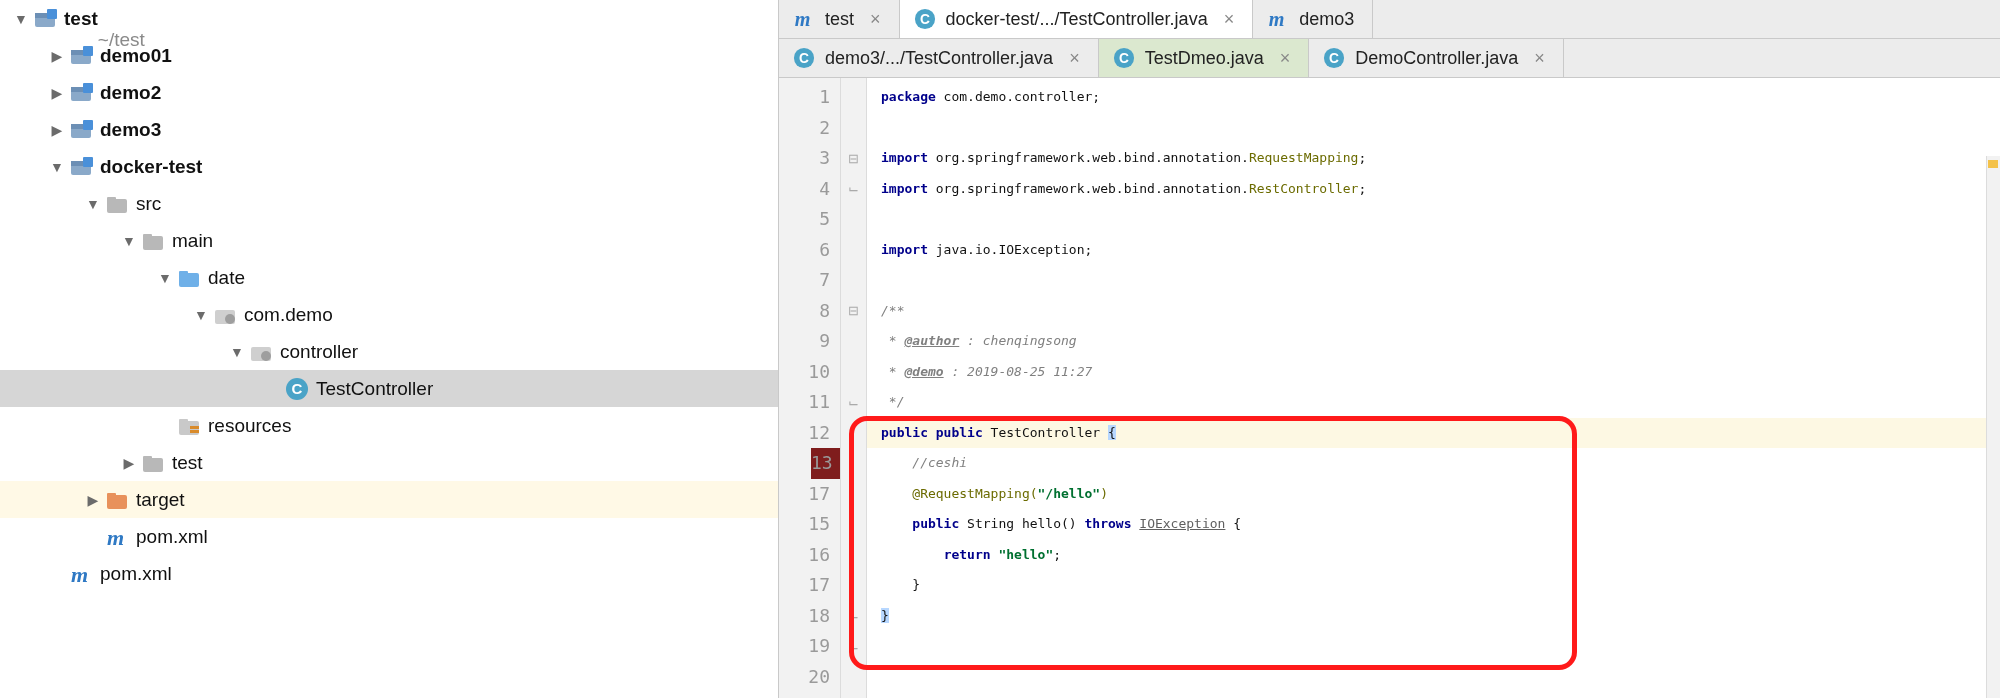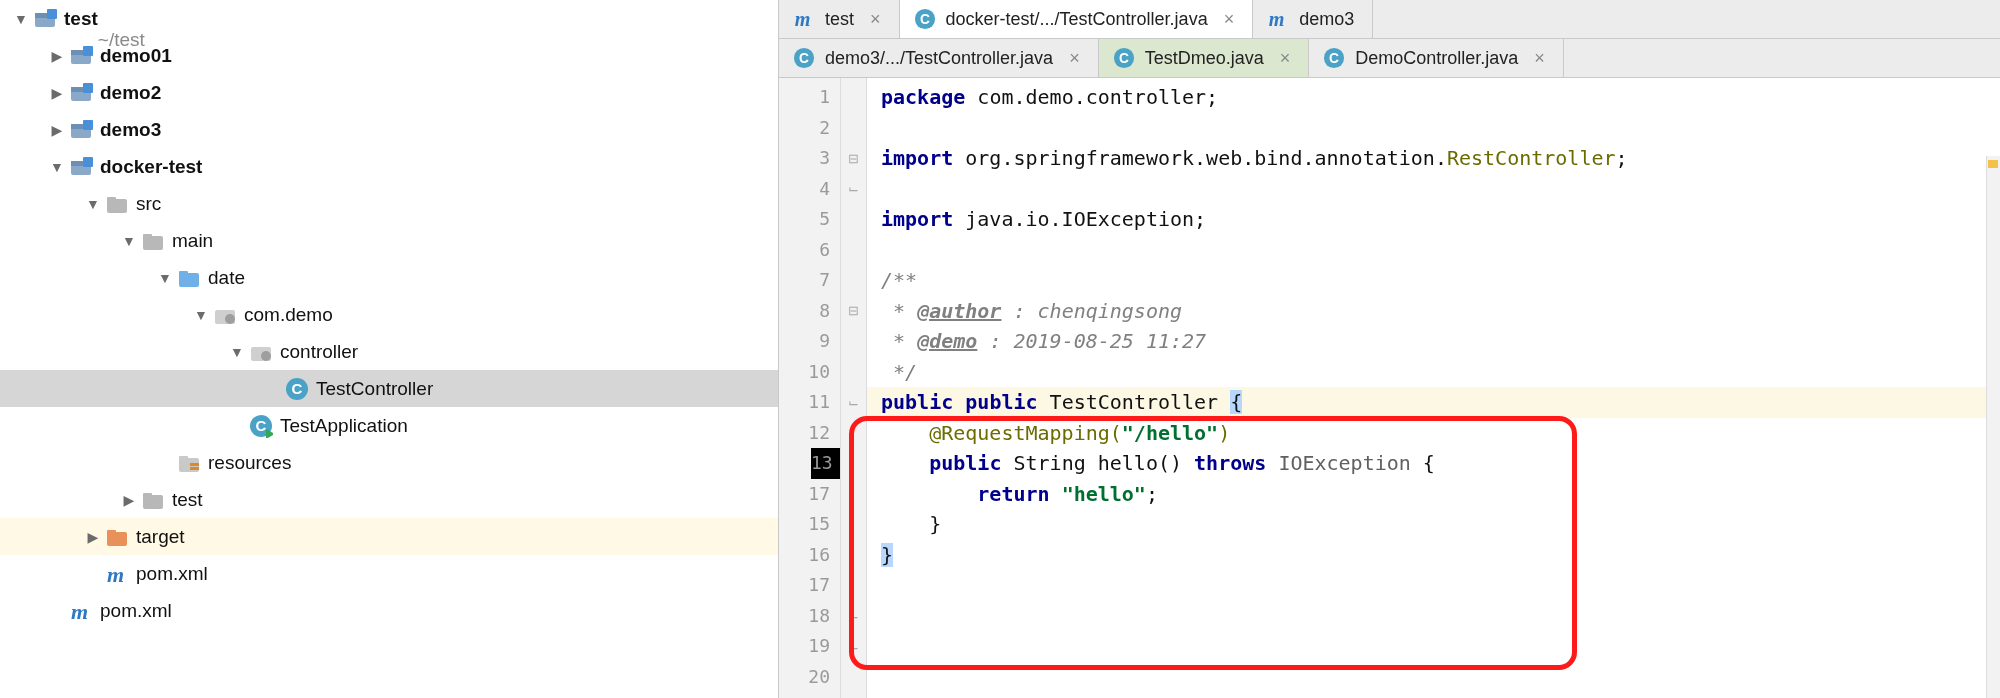--- a/index.html
+++ b/index.html
@@ -28,32 +28,32 @@
   .tab.inactive { background: #ececec; }
   .tab.greenish { background: #dbe8cf; }
   .tab-close { color: #888; font-size: 18px; margin-left: 6px; cursor: pointer; }
   .tab .tab-icon { width: 22px; height: 22px; display: inline-flex; align-items: center; justify-content: center; }
 
   .code-area { flex: 1; display: flex; position: relative; background: #fff; }
   .gutter { width: 62px; padding-top: 4px; background: #f2f2f2; border-right: 1px solid #dcdcdc; text-align: right; color: #9a9a9a; font-family: Menlo, Consolas, monospace; font-size: 18px; }
   .gutter .ln { height: 30.5px; padding-right: 10px; line-height: 30.5px; }
   .fold-gutter { width: 26px; background: #f2f2f2; border-right: 1px solid #dcdcdc; padding-top: 4px; }
   .fold-gutter .fg { height: 30.5px; display: flex; align-items: center; justify-content: center; color: #aaa; font-size: 13px; }
-  .code { flex: 1; padding: 4px 0 0 14px; font-family: Menlo, Consolas, monospace; font-size: 20px; line-height: 30.5px; position: relative; }
+  .code { flex: 1; padding: 4px 0 0 14px; font-family: Menlo, Consolas, monospace; font-size: 13px; line-height: 30.5px; position: relative; }
   .code-line { height: 30.5px; white-space: pre; }
   .code-line.hl { background: #fdf8e3; margin-left: -14px; padding-left: 14px; }
   .kw   { color: #00008b; font-weight: 700; }
   .str  { color: #007030; font-weight: 700; }
   .cmt  { color: #808080; font-style: italic; }
   .doctag { color: #808080; font-style: italic; text-decoration: underline; font-weight: 700; }
   .ann  { color: #6b6b00; }
-  .type { color: #606060; }
+  .type { color: #606060; text-decoration: underline; }
   .txt  { color: #111; }
   .caret { background: #b7d7ff; }
-  .gutter .ln.hl, .fold-gutter .fg.hl { background: #000000; margin-left: 32px; }
+  .gutter .ln.hl, .fold-gutter .fg.hl { background: #7f1d1d; margin-left: 32px; }
 
   
   .red-box { position: absolute; border: 5px solid #ff1a1a; border-radius: 18px; pointer-events: none; }
 
   
   .stripe { position: absolute; right: 0; top: 78px; width: 14px; height: calc(100% - 78px); background: #f2f2f2; border-left: 1px solid #dcdcdc; }
   .stripe .mark { position: absolute; right: 2px; width: 10px; height: 8px; background: #f4c24a; }
 
   
   svg { display: block; }
@@ -167,30 +167,20 @@
       </div>
       <div class="tree-row selected">
         <span class="tree-indent" style="width: 262px;"></span>
         <span class="chevron blank">▶</span>
         <span class="icon">
           <svg width="24" height="24" viewBox="0 0 24 24">
             <use href="#i-class"></use>
           </svg>
         </span>
         <span class="label">TestController</span>
-      </div>
-      <div class="tree-row">
-        <span class="tree-indent" style="width: 226px;"></span>
-        <span class="chevron blank">▶</span>
-        <span class="icon">
-          <svg width="24" height="24" viewBox="0 0 24 24">
-            <use href="#i-run-class"></use>
-          </svg>
-        </span>
-        <span class="label">TestApplication</span>
       </div>
       <div class="tree-row">
         <span class="tree-indent" style="width: 154px;"></span>
         <span class="chevron blank">▶</span>
         <span class="icon">
           <svg width="24" height="24" viewBox="0 0 24 24">
             <use href="#i-res-folder"></use>
           </svg>
         </span>
         <span class="label">resources</span>
@@ -344,29 +334,31 @@
           <div class="fg"></div>
           <div class="fg"></div>
           <div class="fg">⌙</div>
           <div class="fg">⌙</div>
           <div class="fg"></div>
         </div>
 
       <div class="code">
         <div class="code-line"><span class="kw">package</span><span class="txt"> com.demo.controller;</span></div>
         <div class="code-line"></div>
+        <div class="code-line"><span class="kw">import</span><span class="txt"> org.springframework.web.bind.annotation.</span><span class="ann">RequestMapping</span><span class="txt">;</span></div>
         <div class="code-line"><span class="kw">import</span><span class="txt"> org.springframework.web.bind.annotation.</span><span class="ann">RestController</span><span class="txt">;</span></div>
         <div class="code-line"></div>
         <div class="code-line"><span class="kw">import</span><span class="txt"> java.io.IOException;</span></div>
         <div class="code-line"></div>
         <div class="code-line"><span class="cmt">/**</span></div>
         <div class="code-line"><span class="cmt"> * </span><span class="doctag">@author</span><span class="cmt"> : chenqingsong</span></div>
         <div class="code-line"><span class="cmt"> * </span><span class="doctag">@demo</span><span class="cmt"> : 2019-08-25 11:27</span></div>
         <div class="code-line"><span class="cmt"> */</span></div>
         <div class="code-line hl"><span class="kw">public</span><span class="txt"> </span><span class="kw">public</span><span class="txt"> TestController </span><span class="txt caret">{</span></div>
+        <div class="code-line"><span class="cmt">    //ceshi</span></div>
         <div class="code-line"><span class="ann">    @RequestMapping(</span><span class="str">"/hello"</span><span class="ann">)</span></div>
         <div class="code-line"><span class="txt">    </span><span class="kw">public</span><span class="txt"> String hello() </span><span class="kw">throws</span><span class="txt"> </span><span class="type">IOException</span><span class="txt"> {</span></div>
         <div class="code-line"><span class="txt">        </span><span class="kw">return</span><span class="txt"> </span><span class="str">"hello"</span><span class="txt">;</span></div>
         <div class="code-line"><span class="txt">    }</span></div>
         <div class="code-line"><span class="txt caret">}</span></div>
         <div class="code-line"></div>
 
         <div class="red-box" style="left:-18px; top:338px; width:728px; height:254px;"></div>
       </div>
 

